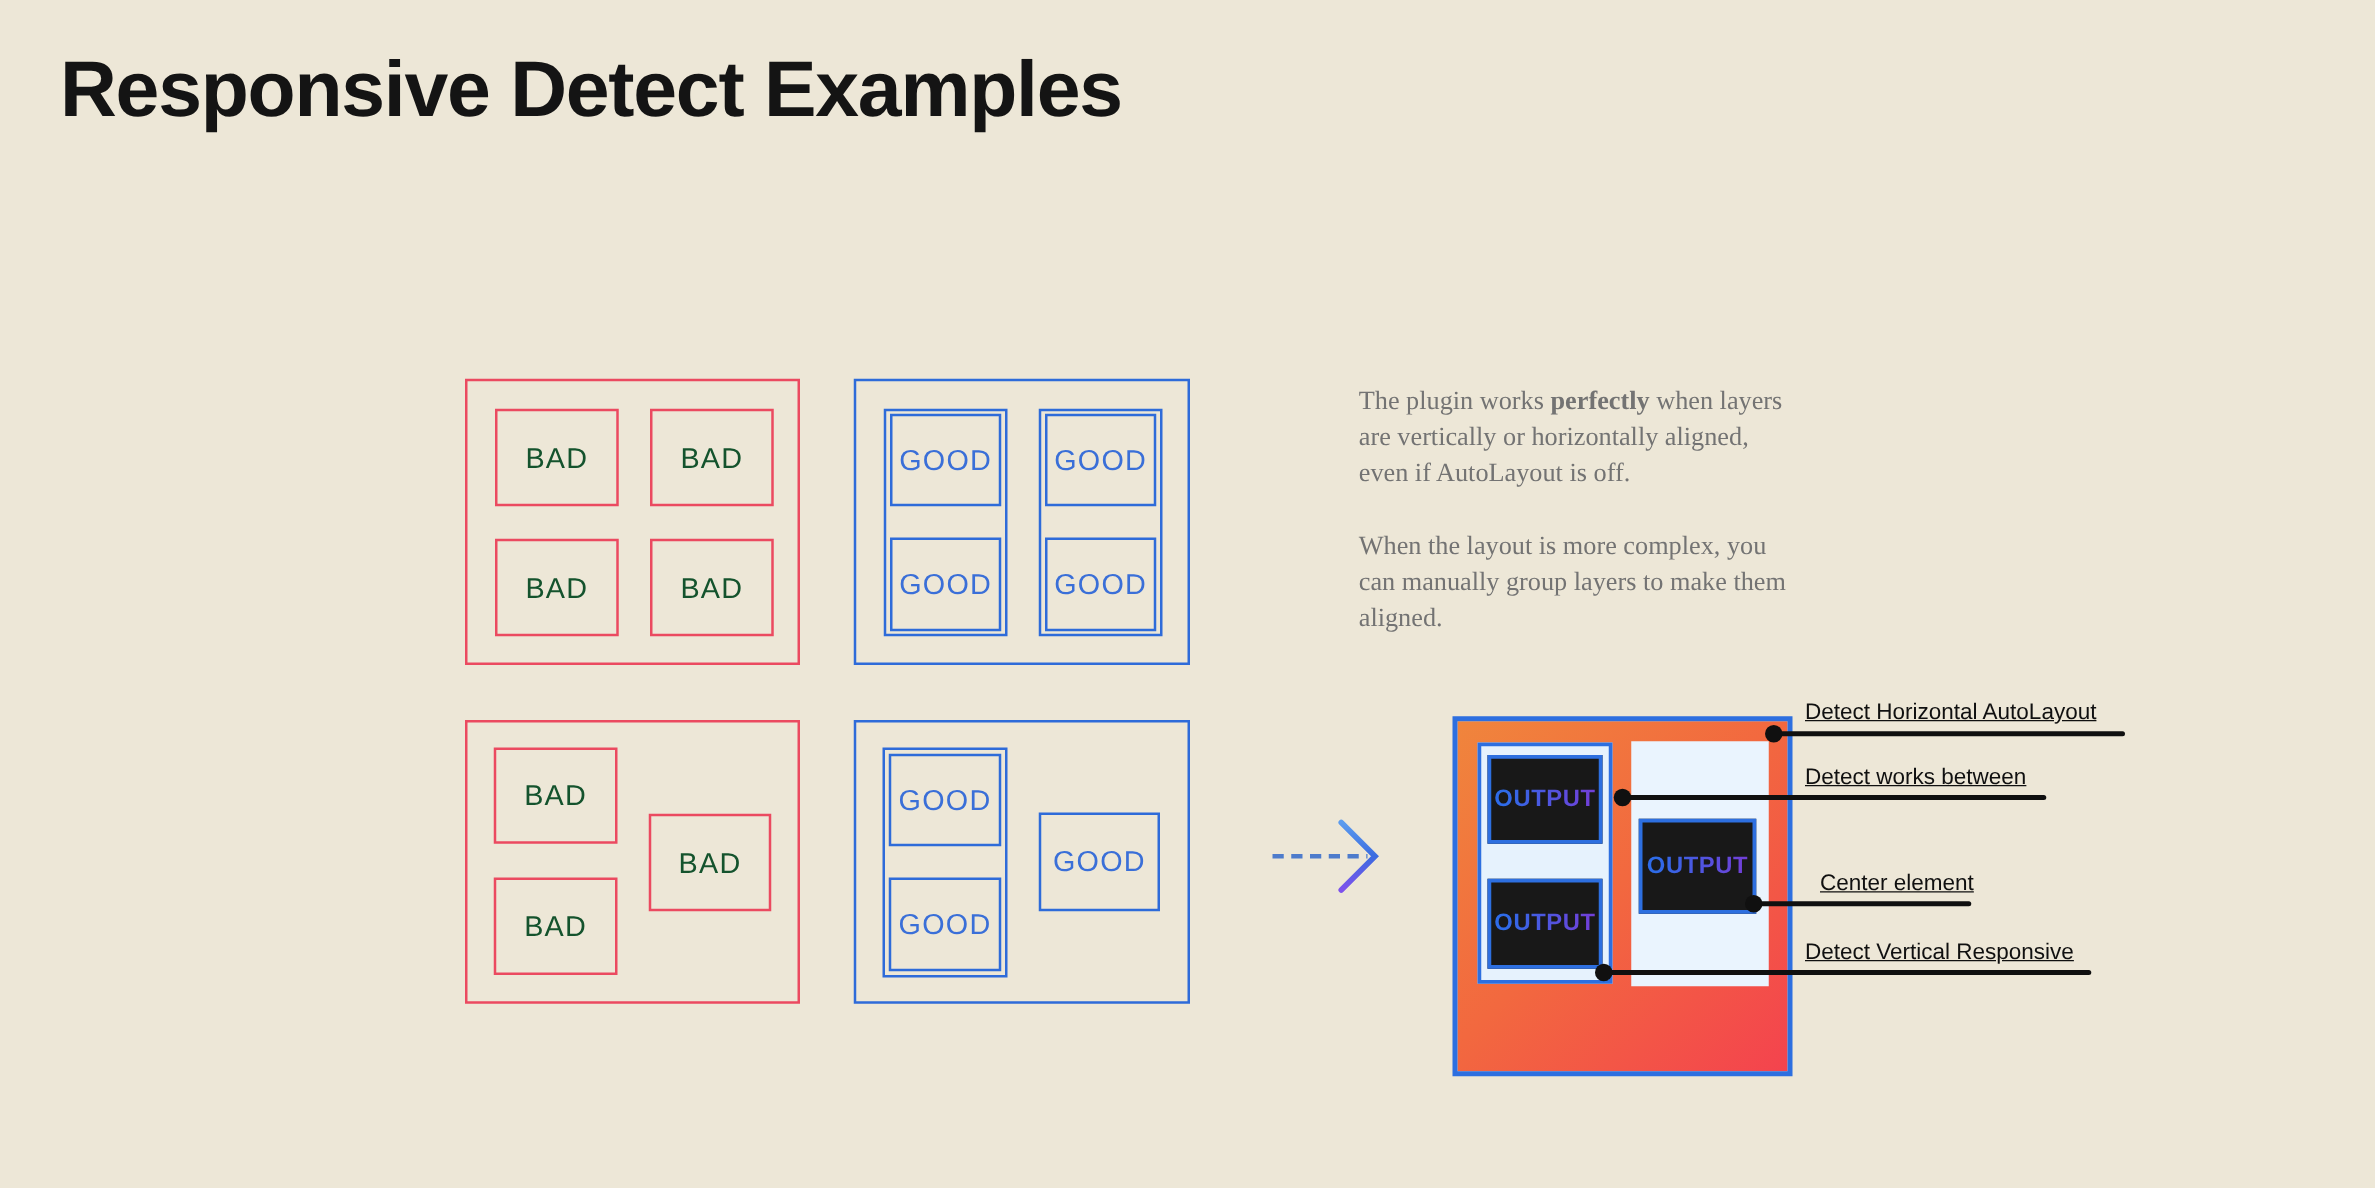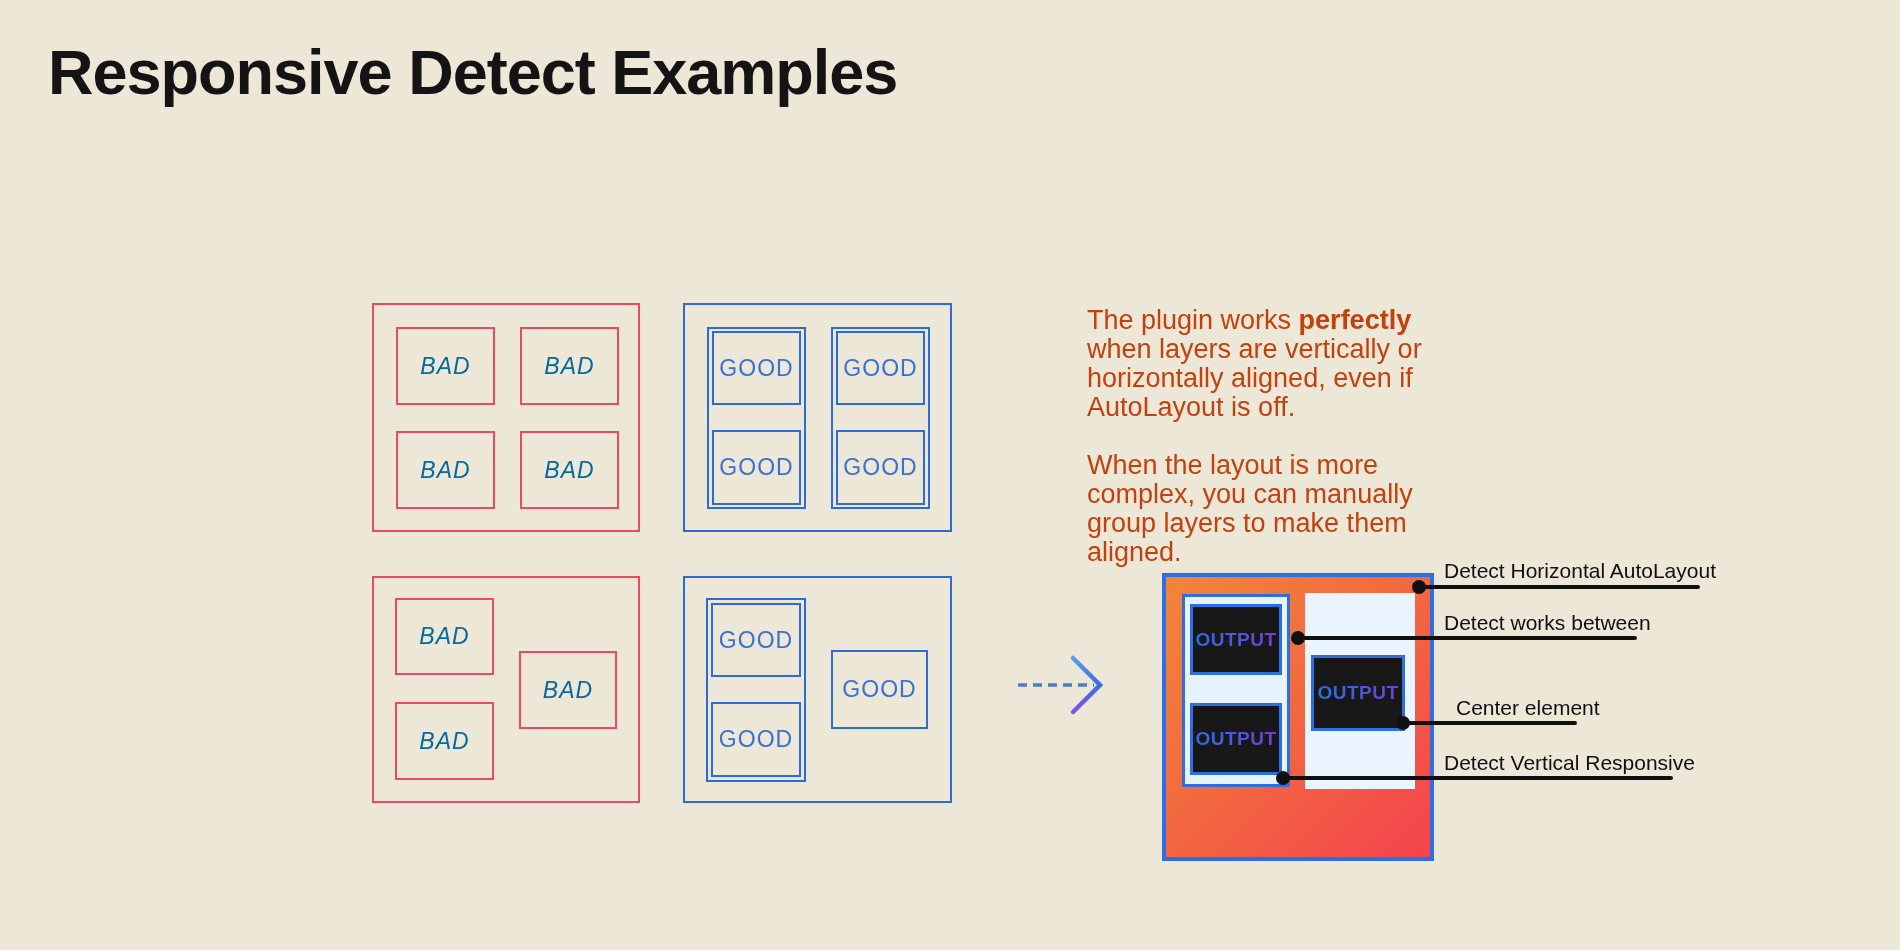--- a/index.html
+++ b/index.html
@@ -13,21 +13,21 @@
   .ex{position:absolute;box-sizing:border-box;border:2px solid;}
   .ex.red{border-color:#EB4A60;}
   .ex.blue{border-color:#2E6BD9;}
   #ex-tl{left:372px;top:303px;width:268px;height:229px;}
   #ex-tr{left:683px;top:303px;width:269px;height:229px;}
   #ex-bl{left:372px;top:576px;width:268px;height:227px;}
   #ex-br{left:683px;top:576px;width:269px;height:227px;}
 
   .cell{position:absolute;box-sizing:border-box;border:2px solid;display:flex;align-items:center;
     justify-content:center;font-size:23px;font-weight:500;letter-spacing:1px;}
-  .cell.red{border-color:#EB4A60;color:#0369a1;font-style:italic;}
+  .cell.red{border-color:#EB4A60;color:#14532d;}
   .cell.blue{border-color:#2E6BD9;color:#3A6FD8;}
 
   .group{position:absolute;box-sizing:border-box;border:2px solid #2E6BD9;}
 
   
   #ex-tl .c1{left:22px;top:22px;width:99px;height:78px;}
   #ex-tl .c2{left:146px;top:22px;width:99px;height:78px;}
   #ex-tl .c3{left:22px;top:126px;width:99px;height:78px;}
   #ex-tl .c4{left:146px;top:126px;width:99px;height:78px;}
 
@@ -42,21 +42,21 @@
   #ex-bl .c2{left:21px;top:124px;width:99px;height:78px;}
   #ex-bl .c3{left:145px;top:73px;width:98px;height:78px;}
 
   
   #ex-br .g1{left:21px;top:20px;width:100px;height:184px;}
   #ex-br .g1 .gc1{left:3px;top:3px;width:90px;height:74px;}
   #ex-br .g1 .gc2{left:3px;top:102px;width:90px;height:75px;}
   #ex-br .c3{left:146px;top:72px;width:97px;height:79px;}
 
   
-  .desc{position:absolute;left:1087px;top:306px;width:354px;font-size:27px;line-height:29px;color:#c2410c;}
+  .desc{position:absolute;left:1087px;top:306px;width:354px;font-size:21px;line-height:29px;color:#737373;font-family:Liberation Serif, serif;}
   .desc p{margin:0;}
   .desc p + p{margin-top:29px;}
   .desc b{font-weight:700;}
 
   
   .arrow{position:absolute;left:1010px;top:648px;}
 
   
   .output{position:absolute;left:1162px;top:573px;width:272px;height:288px;box-sizing:border-box;
     border:4px solid #2D6FE0;background:linear-gradient(135deg,#F0853C 0%,#F2683F 48%,#F4434E 100%);}
@@ -70,21 +70,21 @@
   .output .d3{left:145px;top:78px;width:94px;height:76px;z-index:2;}
   .out-label{font-size:19px;font-weight:700;letter-spacing:0.5px;color:#3457DE;}
   @supports ((-webkit-background-clip:text) or (background-clip:text)){
     .out-label{background:linear-gradient(90deg,#2E6BE8 10%,#7040D8 95%);
       -webkit-background-clip:text;background-clip:text;-webkit-text-fill-color:transparent;color:#3457DE;}
   }
 
   
   .ann-line{position:absolute;height:4px;background:#101010;border-radius:2px;z-index:3;}
   .ann-dot{position:absolute;width:14px;height:14px;border-radius:50%;background:#101010;z-index:4;}
-  .ann-label{position:absolute;font-size:21px;font-weight:500;color:#101010;white-space:nowrap;z-index:3;}
+  .ann-label{position:absolute;font-size:18px;font-weight:500;color:#101010;white-space:nowrap;z-index:3;text-decoration:underline;}
   #ann1-line{left:1419px;top:585px;width:281px;}
   #ann1-dot{left:1412px;top:580px;}
   #ann1-label{left:1444px;top:559px;}
   #ann2-line{left:1298px;top:636px;width:339px;}
   #ann2-dot{left:1291px;top:631px;}
   #ann2-label{left:1444px;top:611px;}
   #ann3-line{left:1403px;top:721px;width:174px;}
   #ann3-dot{left:1396px;top:716px;}
   #ann3-label{left:1456px;top:696px;}
   #ann4-line{left:1283px;top:776px;width:390px;}

